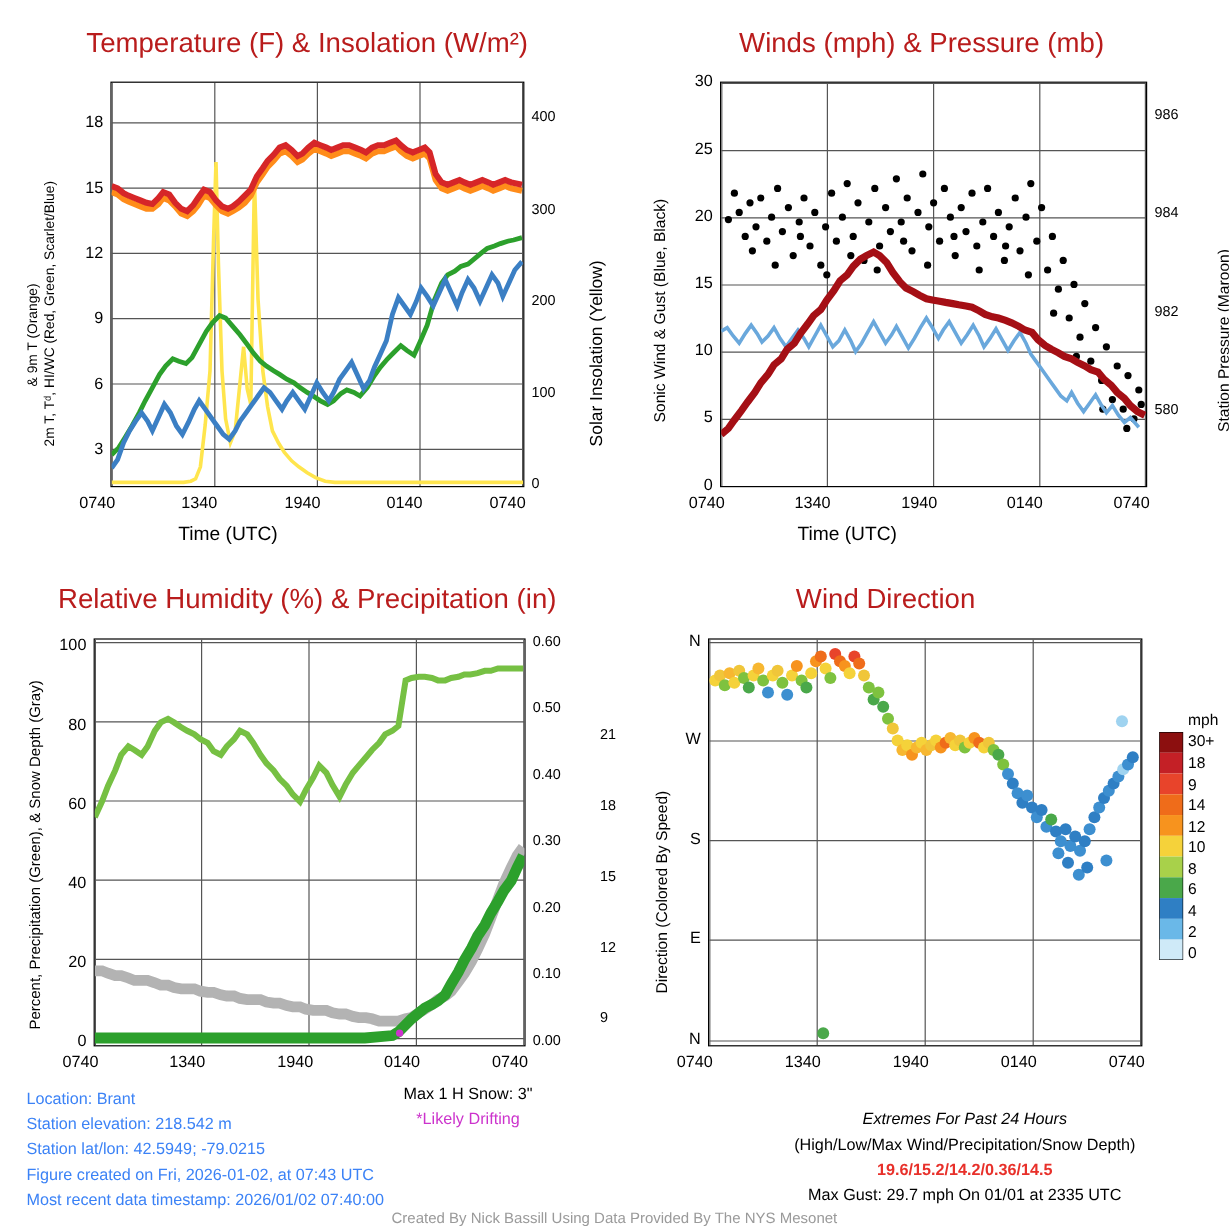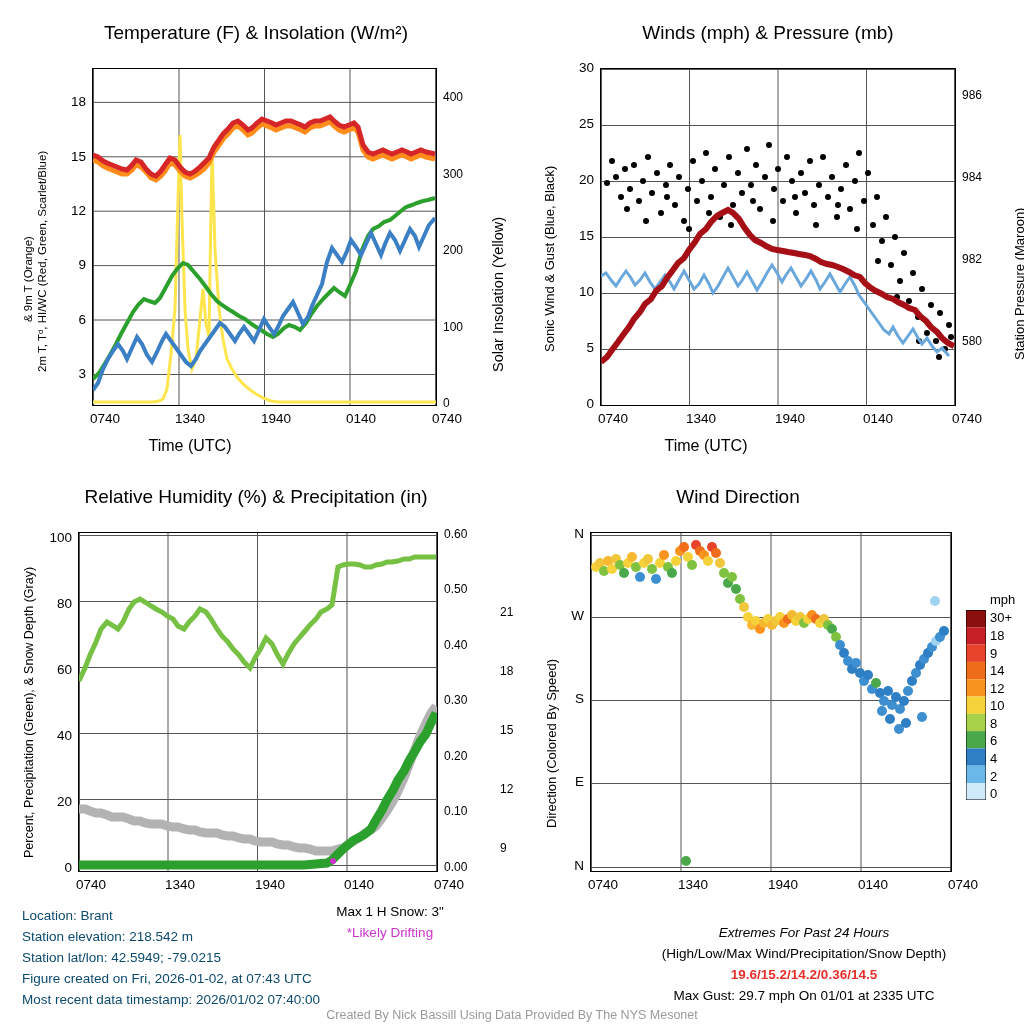--- a/index.html
+++ b/index.html
@@ -1,28 +1,28 @@
 <!DOCTYPE html>
 <html><head>
 <meta charset="utf-8">
 <style>
   html,body{margin:0;padding:0;}
   body{width:1024px;height:1024px;background:#ffffff;font-family:"Liberation Sans",sans-serif;color:#000;overflow:hidden;}
   .page{position:relative;width:1024px;height:1024px;}
 
   .panel{position:absolute;}
-  .ptitle{position:absolute;width:100%;text-align:center;font-size:19px;color:#000000;}
+  .ptitle{position:absolute;width:100%;text-align:center;font-size:23px;color:#b91c1c;}
   .plotbox{position:absolute;border:1px solid #000;background:#fff;box-sizing:border-box;}
   .tickl{position:absolute;font-size:13.5px;text-align:right;color:#000;}
   .tickr{position:absolute;font-size:12px;text-align:left;color:#000;}
-  .tickb{position:absolute;font-size:13.5px;text-align:right;color:#000;}
+  .tickb{position:absolute;font-size:13.5px;text-align:left;color:#000;}
   .vlabel{position:absolute;font-size:12.5px;color:#000;transform-origin:0 0;transform:rotate(-90deg);white-space:nowrap;}
   .vlabel-r{position:absolute;font-size:14.5px;color:#000;transform-origin:0 0;transform:rotate(-90deg);white-space:nowrap;}
   .xlabel{position:absolute;font-size:16px;text-align:center;width:100%;color:#000;}
-  .footer{position:absolute;font-size:13.5px;color:#0c4a6e;white-space:nowrap;}
+  .footer{position:absolute;font-size:13.5px;color:#3b82f6;white-space:nowrap;}
   .footer-c{position:absolute;font-size:13.5px;color:#000;text-align:center;}
   .credit{position:absolute;font-size:12.5px;color:#9a9a9a;width:100%;text-align:center;}
   .legend-title{position:absolute;font-size:13px;}
   .legend-lab{position:absolute;font-size:13px;}
   svg{display:block;}
 </style>
 </head>
 <body>
 
 <div class="page">

